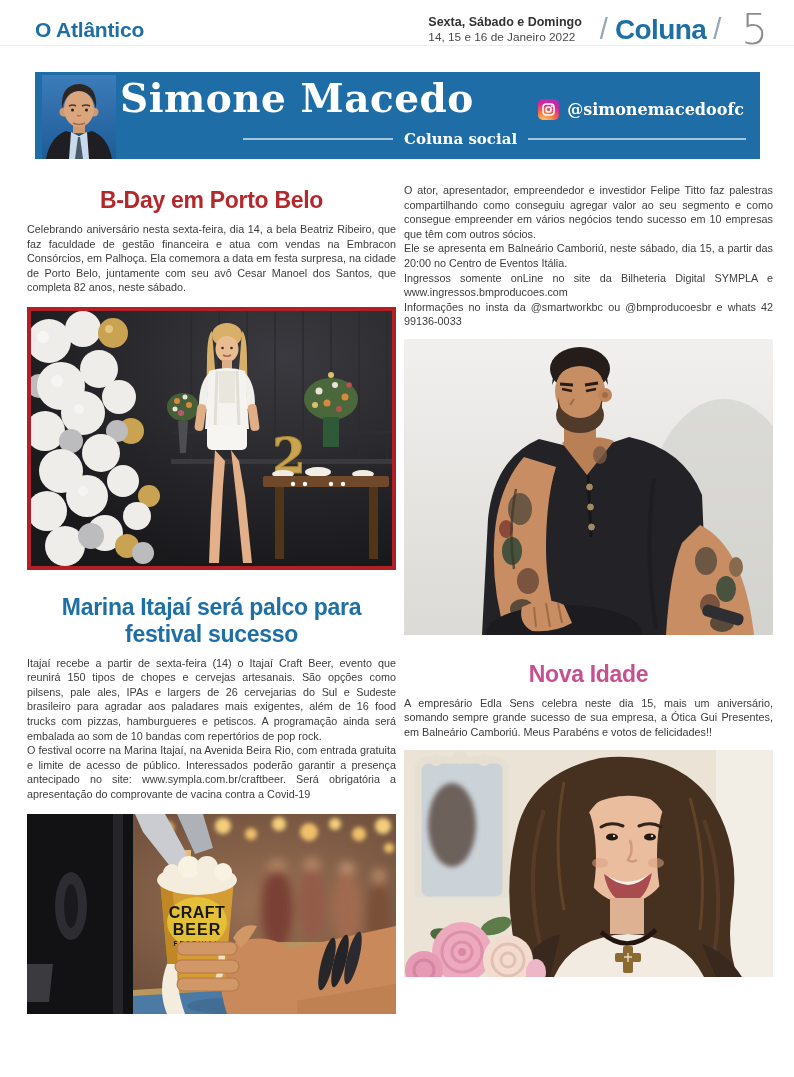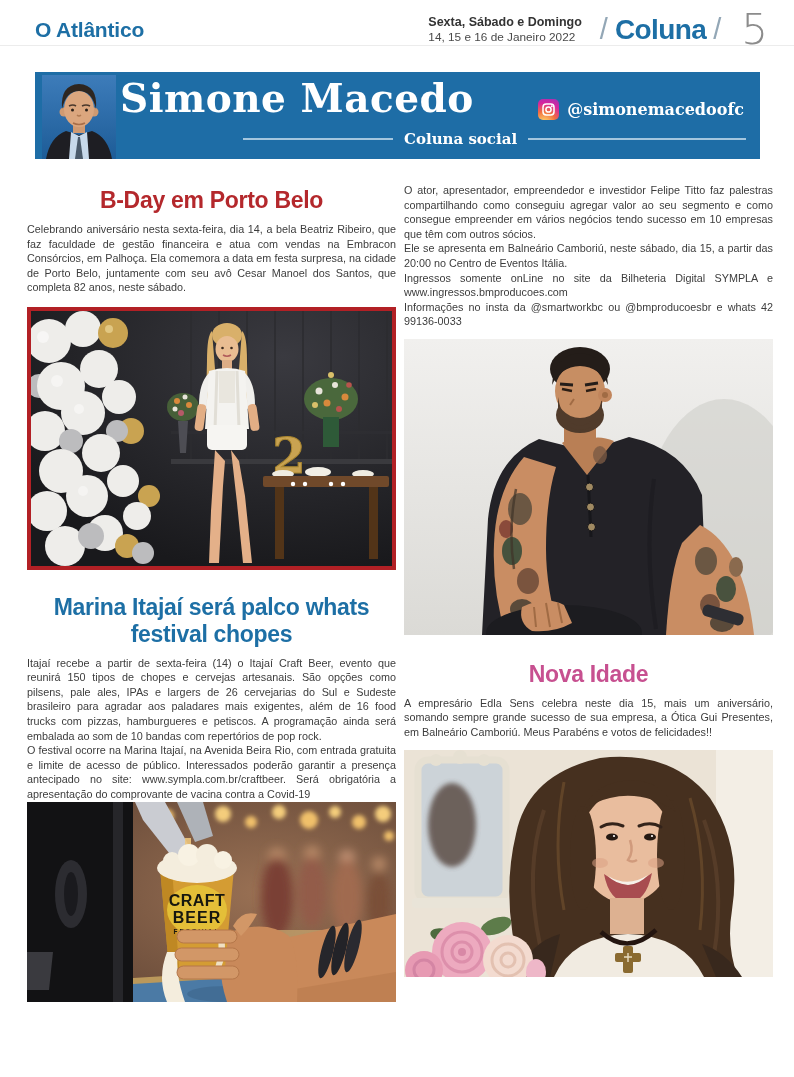--- a/index.html
+++ b/index.html
@@ -61,21 +61,21 @@
   .t-pink{ color:#c75090; }
   .h2-marina{ max-width:322px; margin-left:auto; margin-right:auto; margin-top:24px; }
   .h2-nova{ margin-top:26px; }
   p.body{
     font-size:10.8px; line-height:14.6px; text-align:justify; color:#3c3c3c;
   }
   figure{ overflow:hidden; }
   figure svg{ display:block; }
   .fig-beatriz{ margin-top:12px; width:369px; height:263px; border:4px solid #b22025; }
   .fig-felipe{ margin-top:10px; width:369px; height:296px; }
-  .fig-beer{ width:369px; height:200px; }
+  .fig-beer{ margin-top:12px; width:369px; height:200px; }
   .fig-edla{ margin-top:10px; width:369px; height:227px; }
 </style>
 </head>
 <body>
 
 <header class="top-header">
   <div class="brand">O Atlântico</div>
   <div class="header-right">
     <div class="dates">
       <div class="d1">Sexta, Sábado e Domingo</div>
@@ -253,21 +253,21 @@
             <path d="M186,60 L184,118 M206,60 L208,118" stroke="#e1ded6" stroke-width="3" fill="none"></path>
             <rect x="176" y="114" width="40" height="25" rx="5" fill="#f6f5f2"></rect>
             <path d="M184,139 L180,200 L178,252 L188,252 L192,175 L194,150 Z" fill="#e4b089"></path>
             <path d="M200,139 L206,192 L212,252 L221,252 L214,185 L208,150 Z" fill="#e4b089"></path>
           </g>
         </svg>
       </figure>
     </article>
 
     <article>
-      <h2 class="t-blue h2-marina">Marina Itajaí será palco whats festival chopes</h2>
+      <h2 class="t-blue h2-marina">Marina Itajaí será palco para festival sucesso</h2>
       <p class="body">Itajaí recebe a partir de sexta-feira (14) o Itajaí Craft Beer, evento que reunirá 150 tipos de chopes e cervejas artesanais. São opções como pilsens, pale ales, IPAs e largers de 26 cervejarias do Sul e Sudeste brasileiro para agradar aos paladares mais exigentes, além de 16 food trucks com pizzas, hamburgueres e petiscos. A programação ainda será embalada ao som de 10 bandas com repertórios de pop rock.</p>
       <p class="body"> O festival ocorre na Marina Itajaí, na Avenida Beira Rio, com entrada gratuita e limite de acesso de público. Interessados poderão garantir a presença antecipado no site: www.sympla.com.br/craftbeer. Será obrigatória a apresentação do comprovante de vacina contra a Covid-19</p>
       <figure class="fig-beer">
         <svg viewBox="0 0 369 200" width="369" height="200">
           <defs>
             <radialGradient id="beerbg" cx="65%" cy="45%" r="80%">
               <stop offset="0" stop-color="#9a7154"></stop>
                 <stop offset="1" stop-color="#5d4233"></stop>
             </radialGradient>
             <filter id="bf" x="-40%" y="-40%" width="180%" height="180%">

